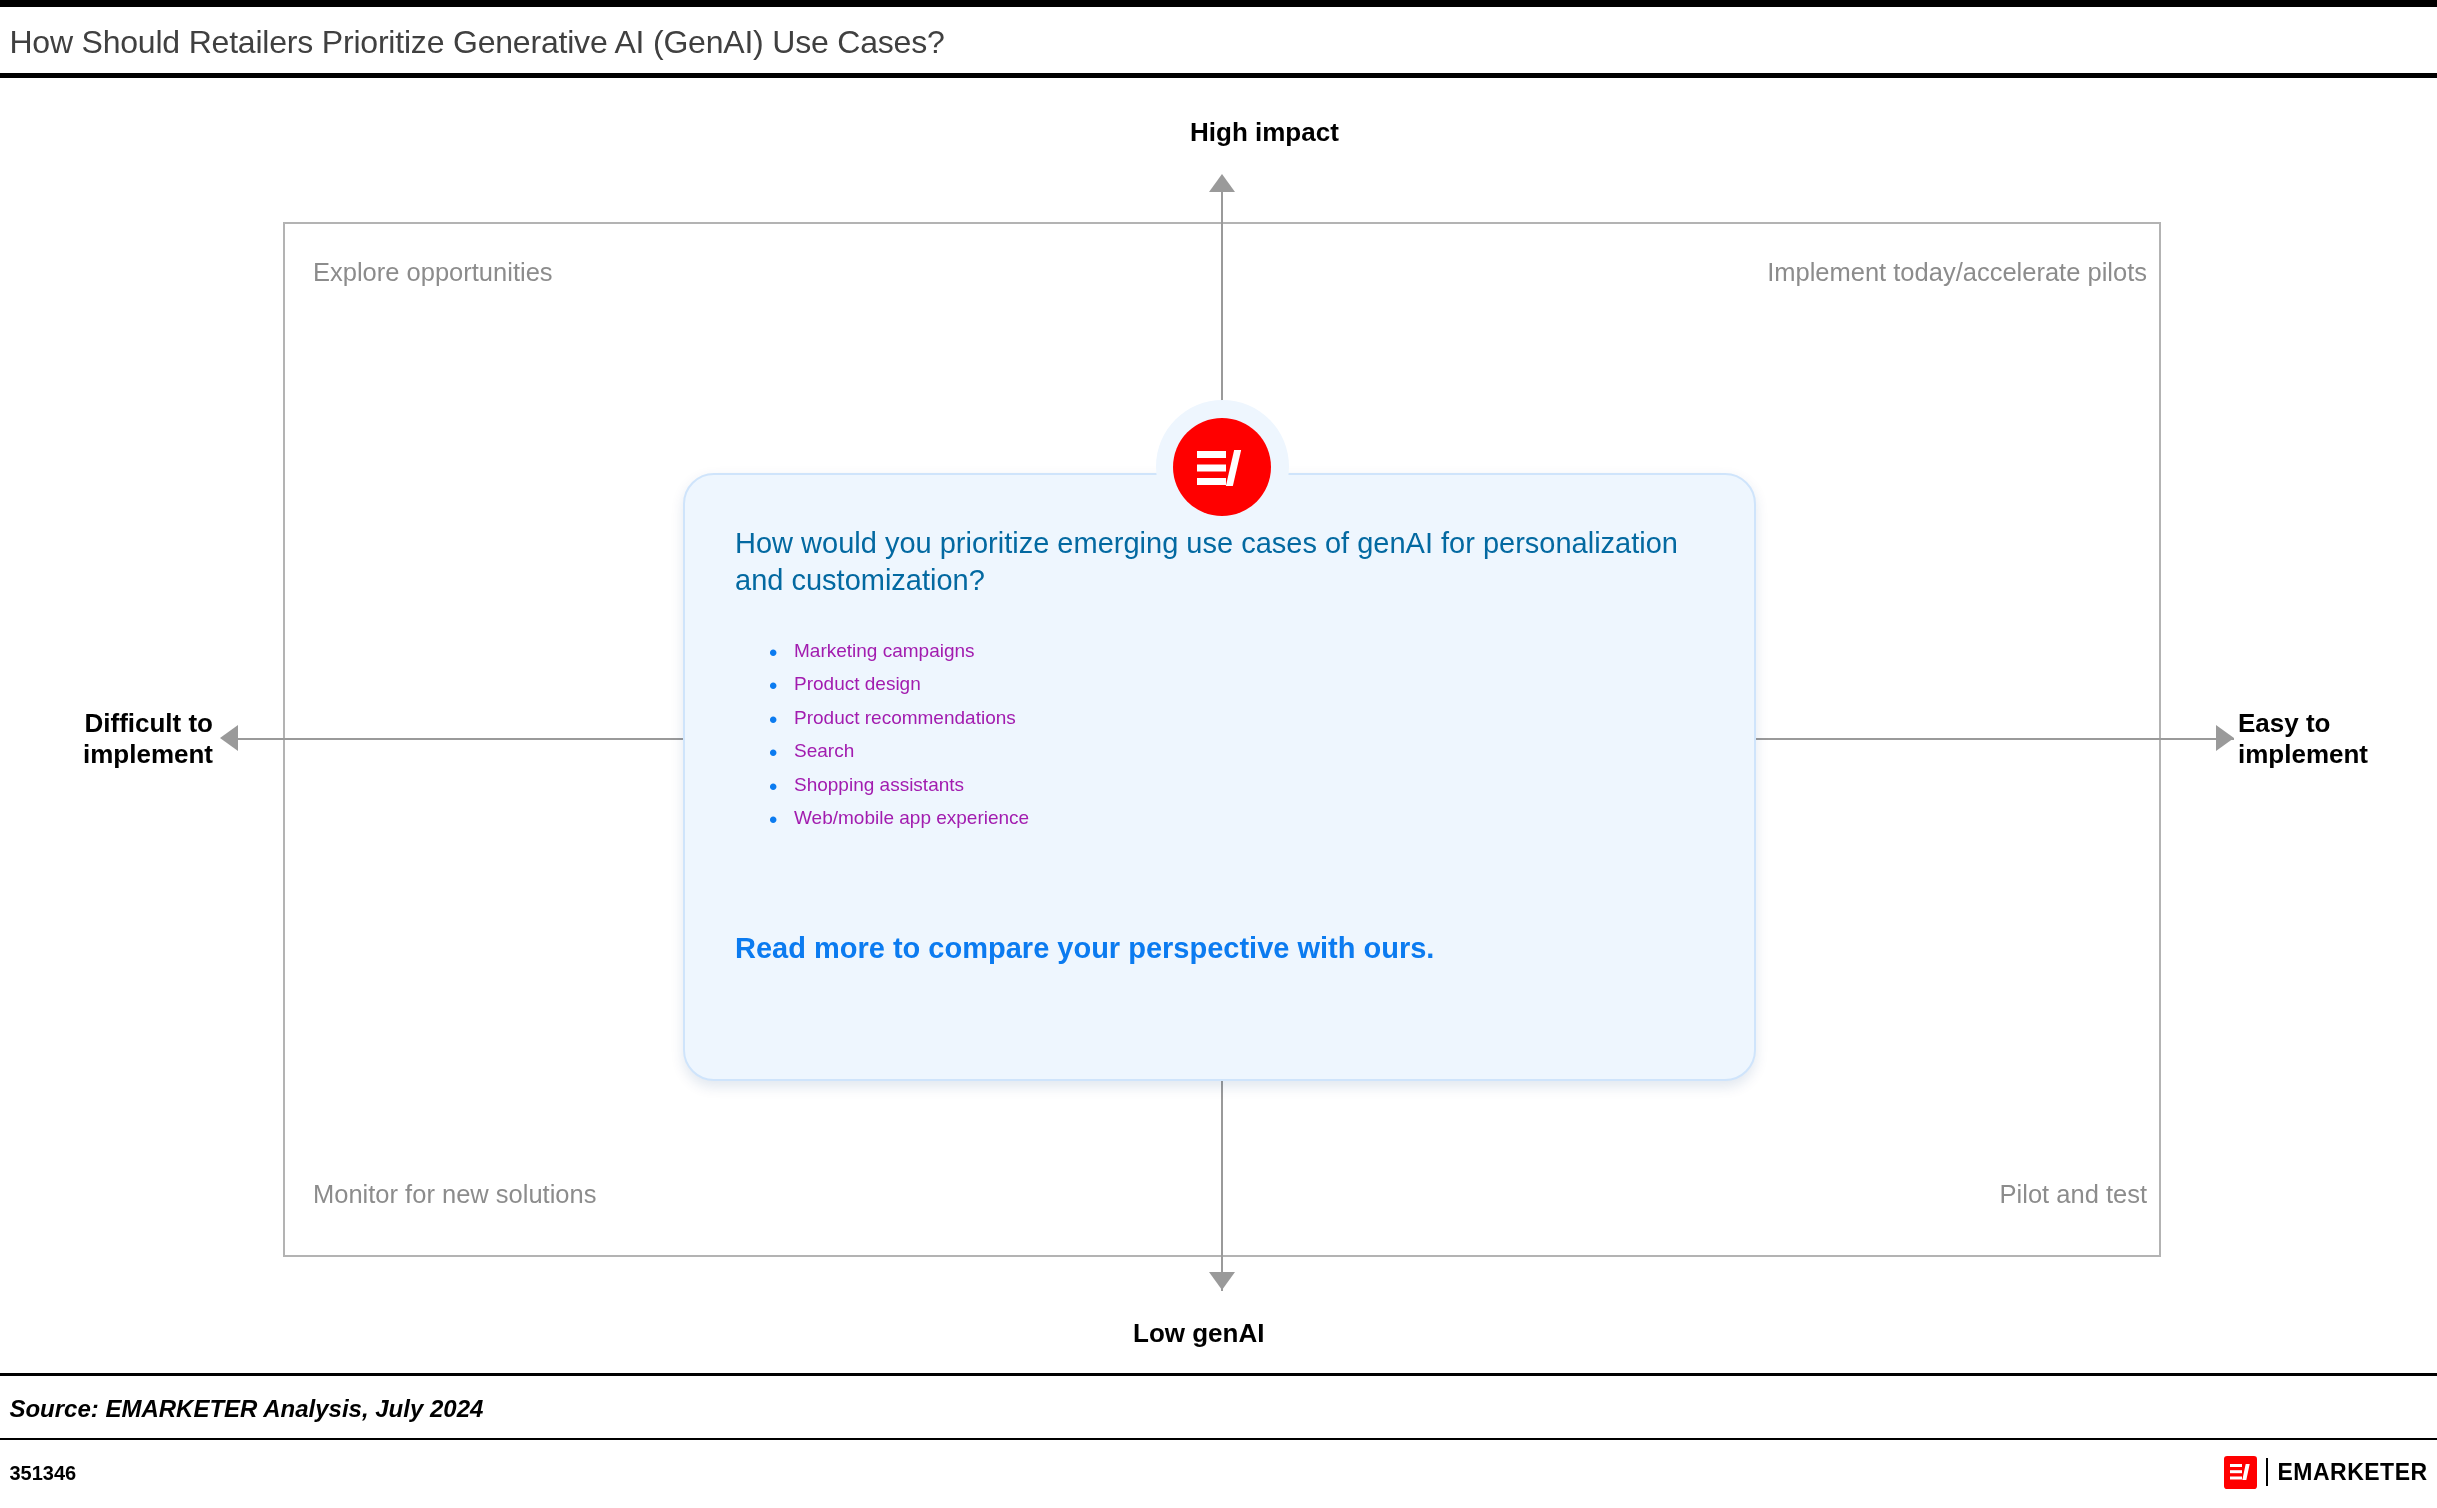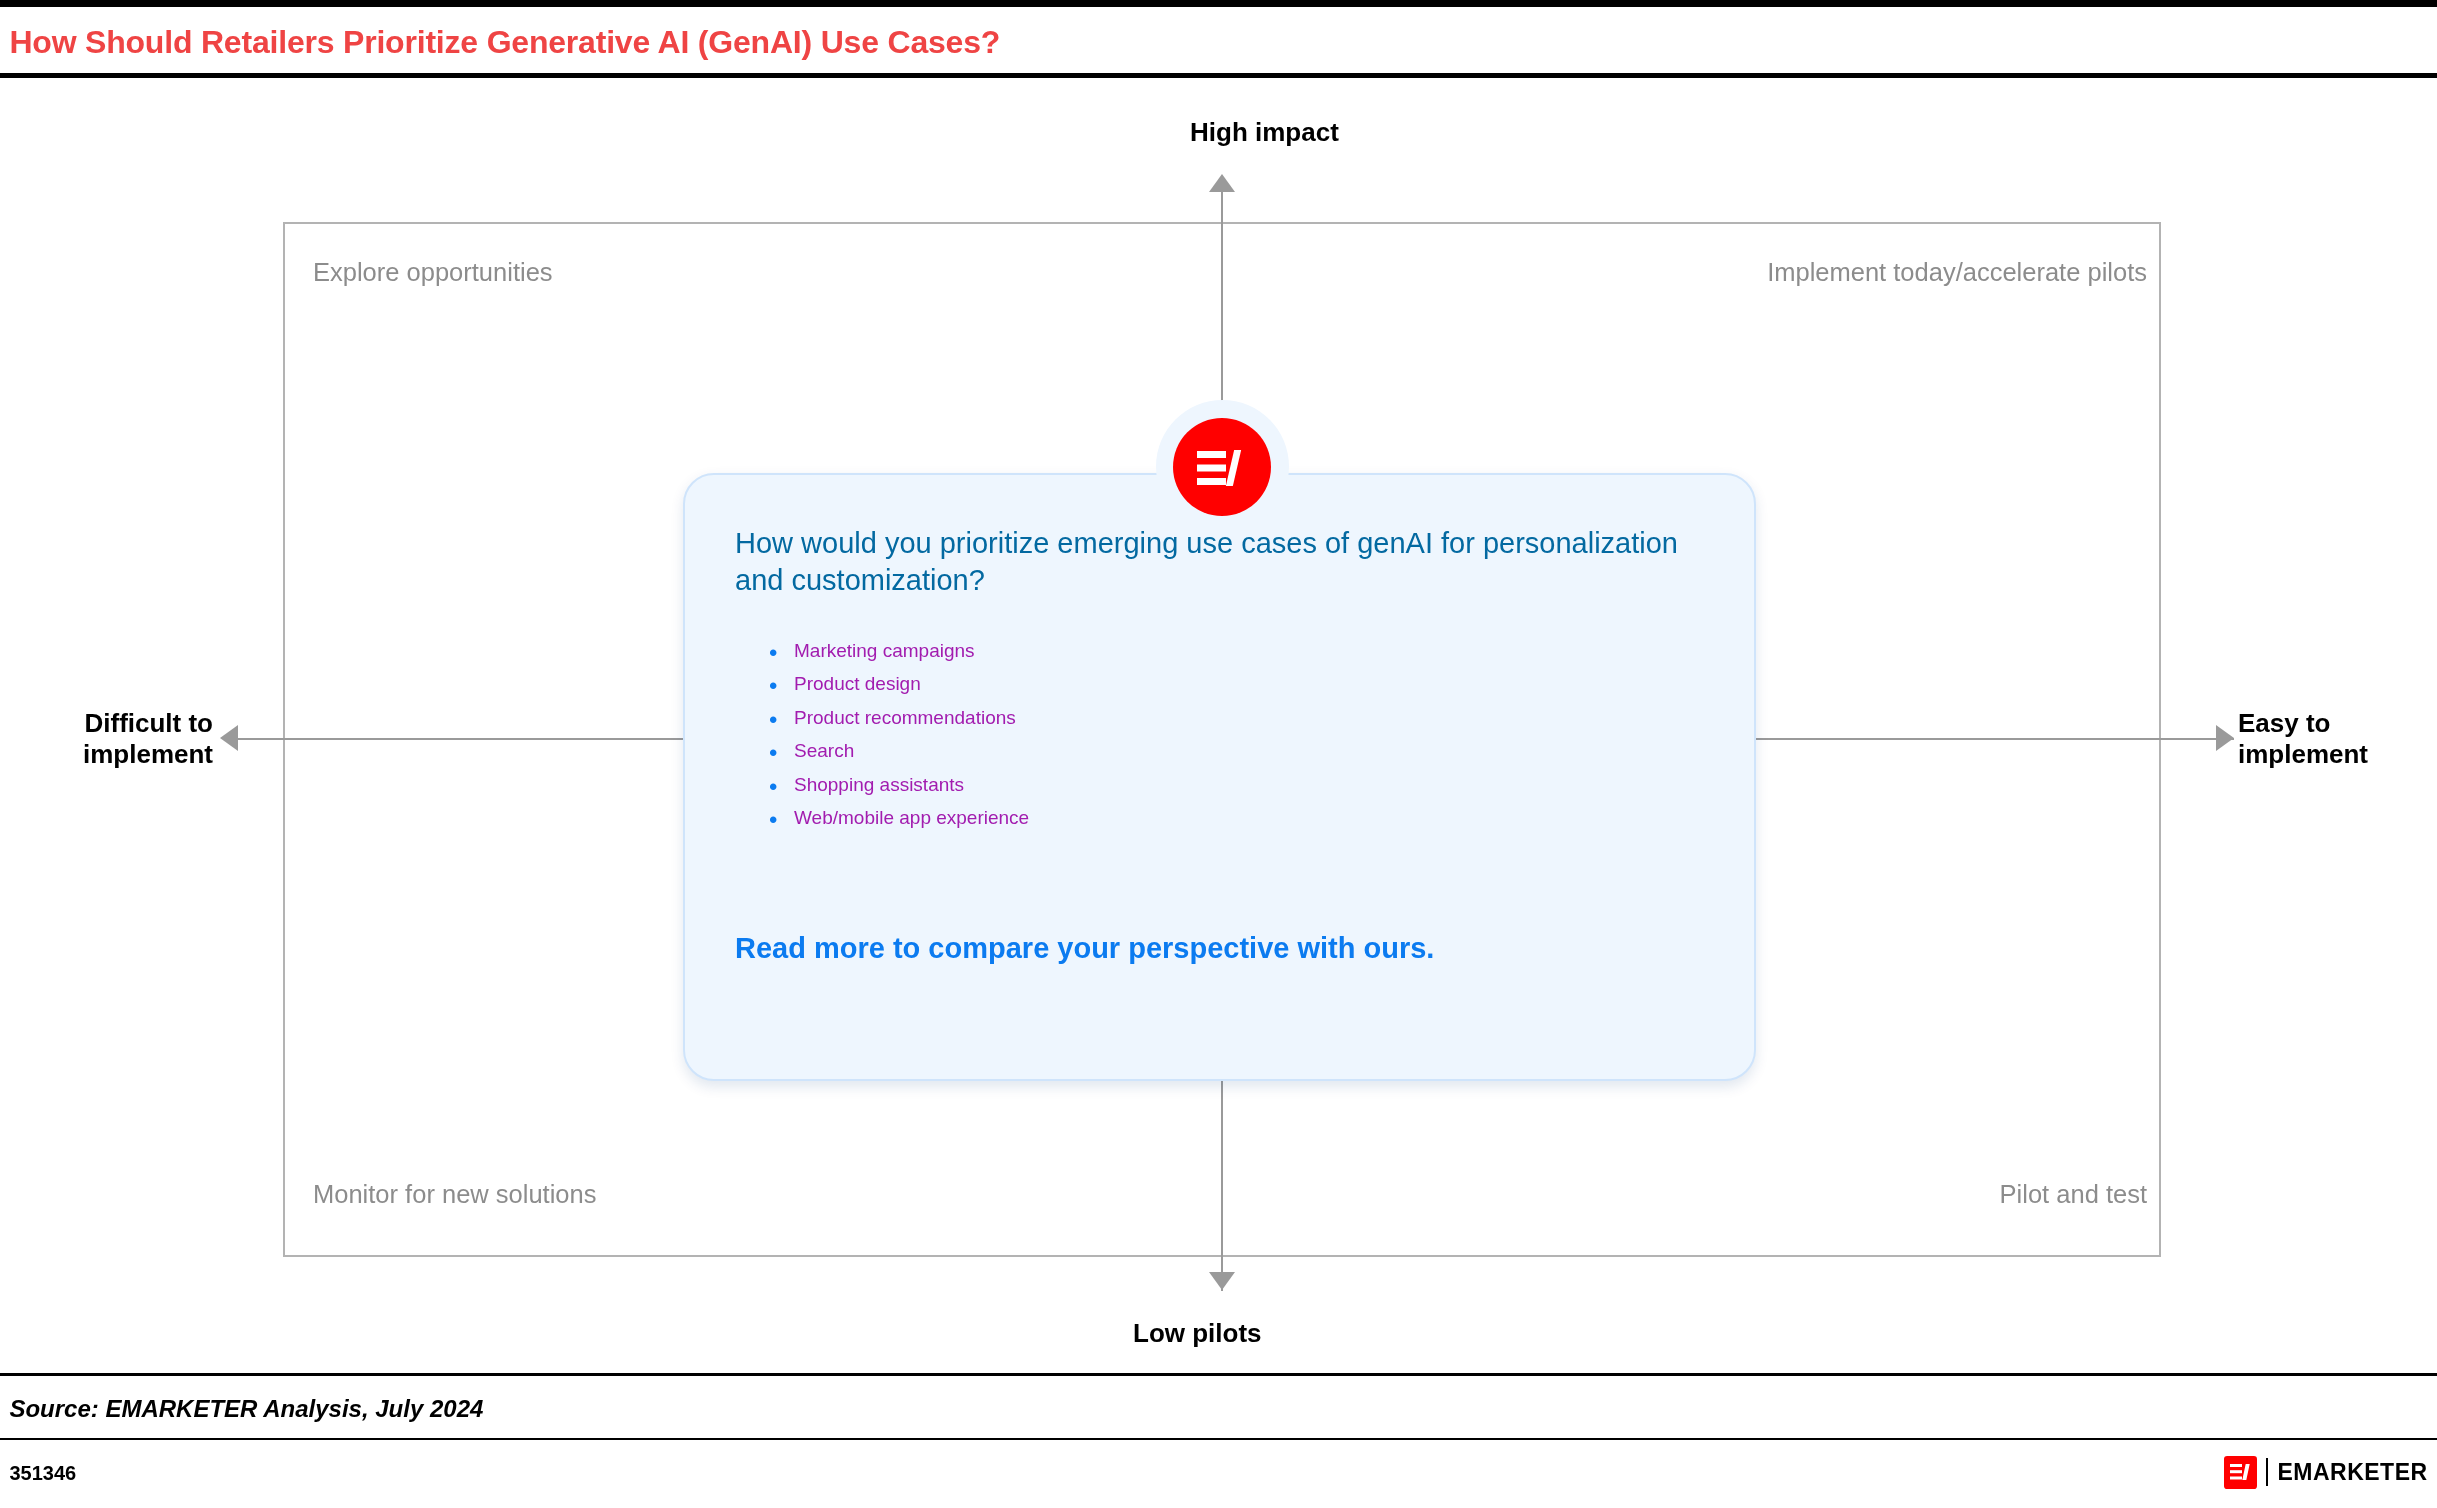--- a/index.html
+++ b/index.html
@@ -31,22 +31,22 @@
     position: absolute;
     left: 0; top: 7.3px;
     width: 2438px; height: 71px;
     border-bottom: 5.2px solid #000000;
     box-sizing: border-box;
   }
   .title-text {
     position: absolute;
     left: 9.4px; top: 16.6px;
     font-size: 32px;
-    font-weight: bold;
-    color: #ef4444;
+    font-weight: normal;
+    color: #404040;
     letter-spacing: -0.2px;
     white-space: nowrap;
   }
 
   
   .source-band {
     position: absolute;
     left: 0; top: 1373px;
     width: 2438px; height: 68px;
     border-top: 3.6px solid #000000;
@@ -305,21 +305,21 @@
   <div class="matrix-box"></div>
 
   <div class="axis-v"></div>
   <div class="axis-h"></div>
   <div class="arrow arrow-up"></div>
   <div class="arrow arrow-down"></div>
   <div class="arrow arrow-left"></div>
   <div class="arrow arrow-right"></div>
 
   <div class="axis-label axis-label-top">High impact</div>
-  <div class="axis-label axis-label-bottom">Low pilots</div>
+  <div class="axis-label axis-label-bottom">Low genAI</div>
   <div class="axis-label axis-label-left">
     <span>Difficult to</span><br>
     <span>implement</span>
   </div>
   <div class="axis-label axis-label-right">
     <span>Easy to</span><br>
     <span>implement</span>
   </div>
 
   <div class="quad-label quad-tl">Explore opportunities</div>

